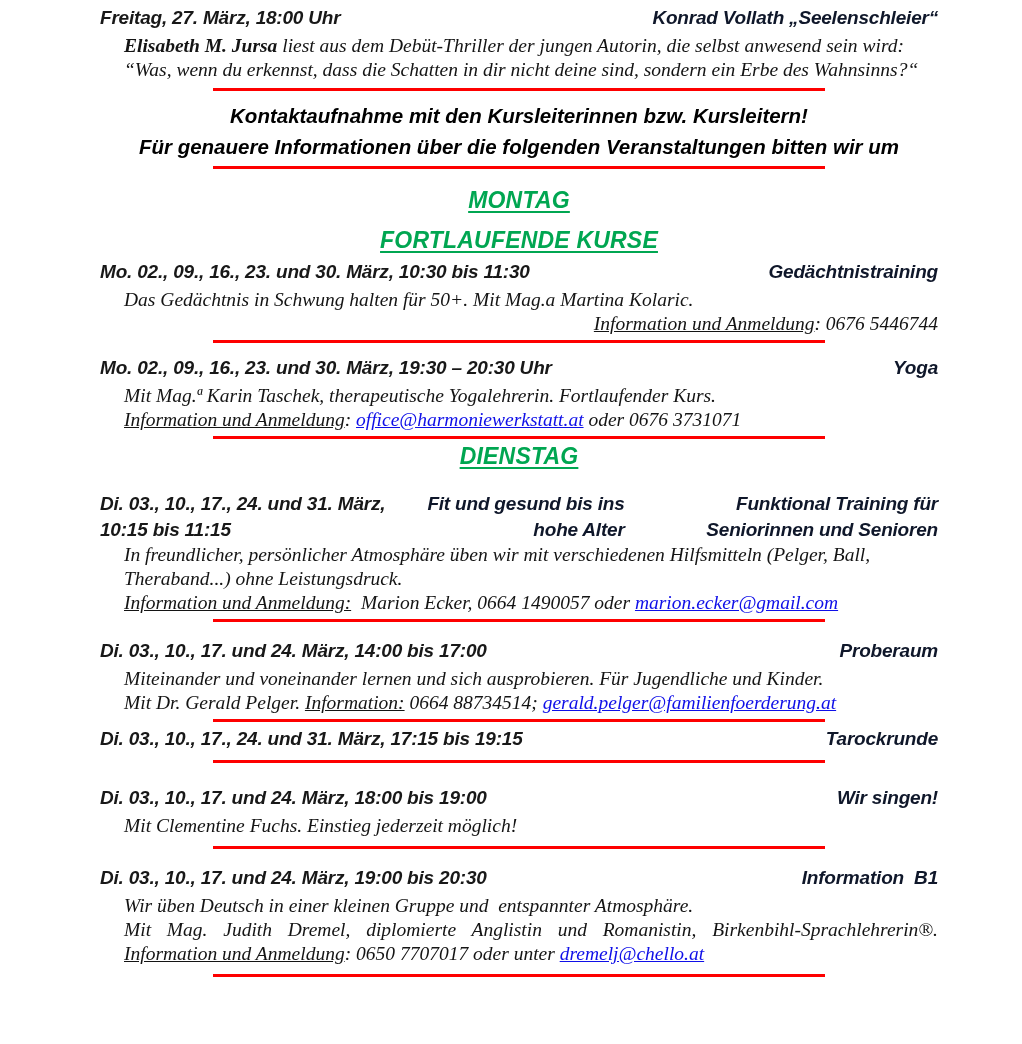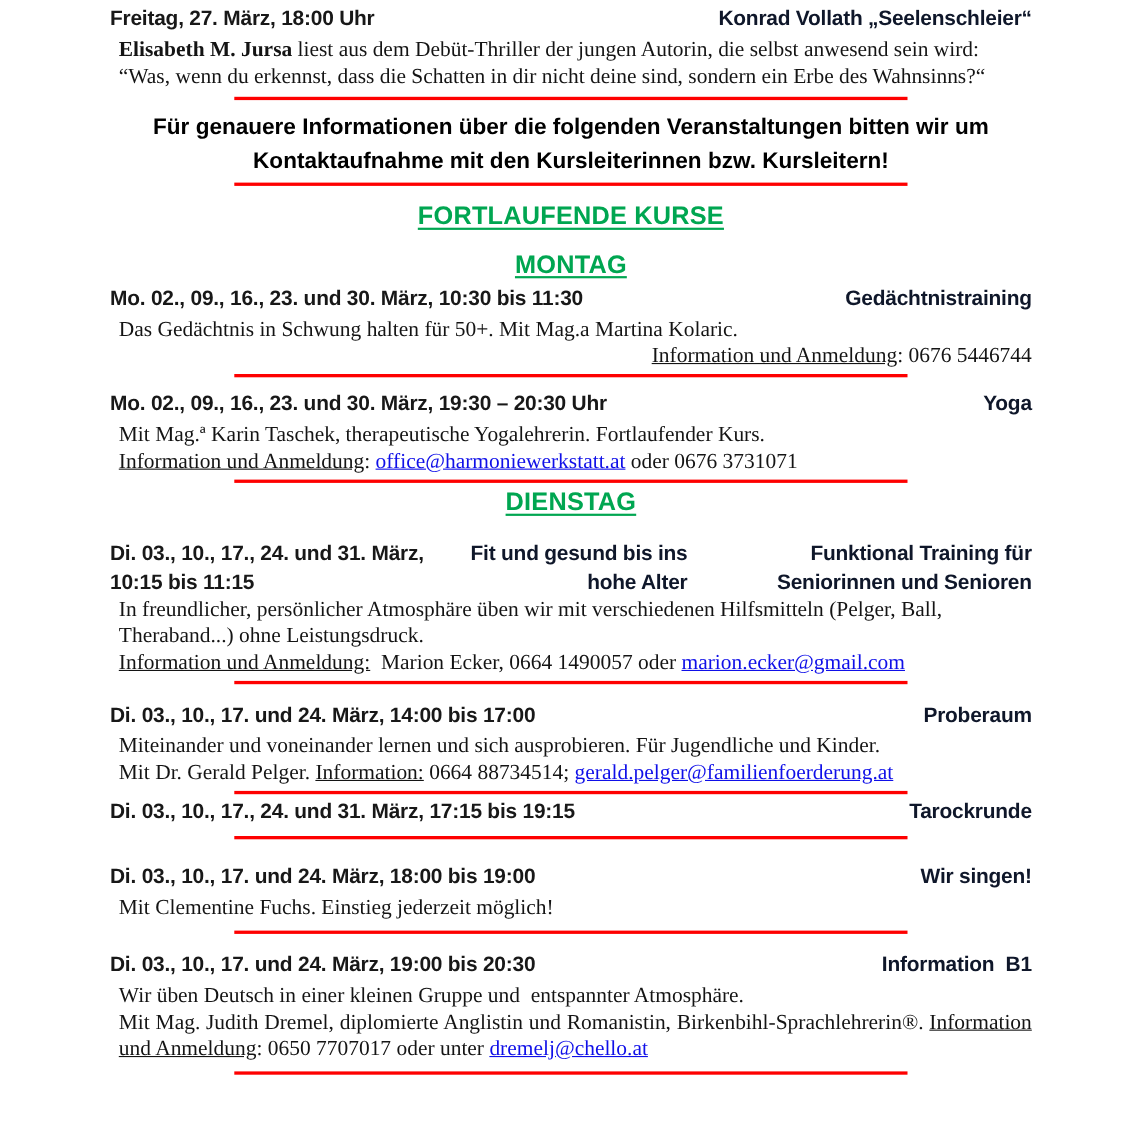--- a/index.html
+++ b/index.html
@@ -1,31 +1,31 @@
 <!DOCTYPE html>
 <html lang="de"><head>
 <meta charset="utf-8">
 <style>
   html, body { margin: 0; padding: 0; background: #ffffff; }
   .page {
     width: 1022px; height: 1044px; box-sizing: border-box;
     padding: 5px 84px 0 100px; background: #ffffff; overflow: hidden;
-    font-family: "Liberation Serif", serif; color: #141414;
+    font-family: "Liberation Serif", serif; color: #141414; font-style: italic;
   }
   .evt-head {
     display: flex; justify-content: space-between; align-items: flex-start; gap: 14px;
     font-family: "Liberation Sans", sans-serif; font-weight: 700;
     font-size: 19px; line-height: 26px; letter-spacing: -0.2px; color: #181818;
     white-space: pre-wrap;
   }
   .evt-head .date { text-align: left; }
   .evt-head .course { color: #0f172a; text-align: right; white-space: pre-wrap; }
   .course-stack { display: flex; align-items: flex-end; }
   .body-text {
-    margin: 3px 0 0 8px; font-size: 19.5px; line-height: 24px;
+    margin: 3px 0 0 24px; font-size: 19.5px; line-height: 24px;
     white-space: pre-wrap; color: #141414;
   }
   .justify { text-align: justify; white-space: normal; }
   .u { text-decoration: underline; }
   a.link { color: #0f0fe8; text-decoration: underline; cursor: pointer; text-align: center; }
   .divider { width: 612px; height: 3px; background: #fe0000; margin: 6px auto 0 auto; }
   .notice {
     margin: 9px 0 0 0; text-align: center; color: #000;
     font-family: "Liberation Sans", sans-serif; font-weight: 700;
     font-size: 20.5px; line-height: 31px;
@@ -55,29 +55,29 @@
     <div class="evt-head">
       <span class="date">Freitag, 27. März, 18:00 Uhr</span>
       <span class="course">Konrad Vollath „Seelenschleier“</span>
     </div>
     <p class="body-text"><strong>Elisabeth M. Jursa</strong><span> liest aus dem Debüt-Thriller der jungen Autorin, die selbst anwesend sein wird: “Was, wenn du erkennst, dass die Schatten in dir nicht deine sind, sondern ein Erbe des Wahnsinns?“</span></p>
     <div class="divider"></div>
   </section>
 
   <section>
     <div class="notice">
+      <div>Kontaktaufnahme mit den Kursleiterinnen bzw. Kursleitern!</div>
       <div>Für genauere Informationen über die folgenden Veranstaltungen bitten wir um</div>
-      <div>Kontaktaufnahme mit den Kursleiterinnen bzw. Kursleitern!</div>
     </div>
     <div class="divider div-tight"></div>
   </section>
 
+  <h2 class="green-heading mt18" style="margin-bottom:0;"><span class="gh-inner">MONTAG</span></h2>
+
   <h2 class="green-heading mt14" style="margin-bottom:0;"><span class="gh-inner">FORTLAUFENDE KURSE</span></h2>
-
-  <h2 class="green-heading mt18" style="margin-bottom:0;"><span class="gh-inner">MONTAG</span></h2>
 
   <section class="mt6">
     <div class="evt-head">
       <span class="date">Mo. 02., 09., 16., 23. und 30. März, 10:30 bis 11:30</span>
       <span class="course">Gedächtnistraining</span>
     </div>
     <p class="body-text">Das Gedächtnis in Schwung halten für 50+. Mit Mag.a Martina Kolaric.</p>
     <p class="body-text" style="margin-top:0;text-align:right;"><span class="u">Information und Anmeldung</span><span>: 0676 5446744</span></p>
     <div class="divider div-tight"></div>
   </section>

